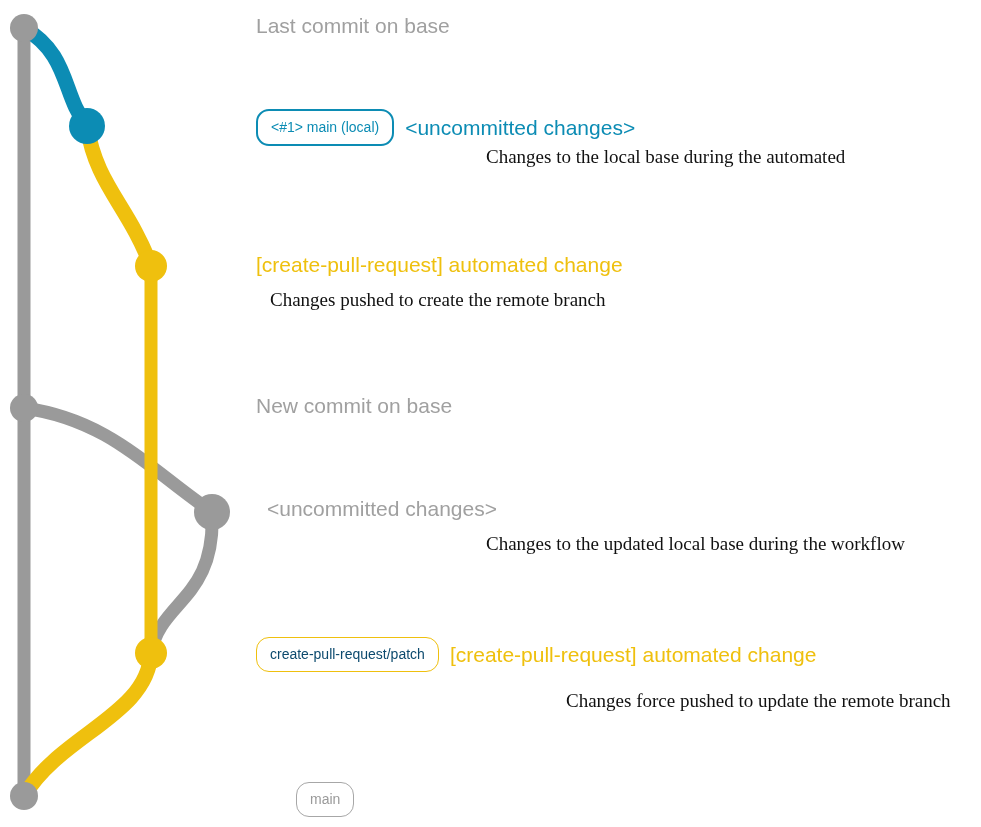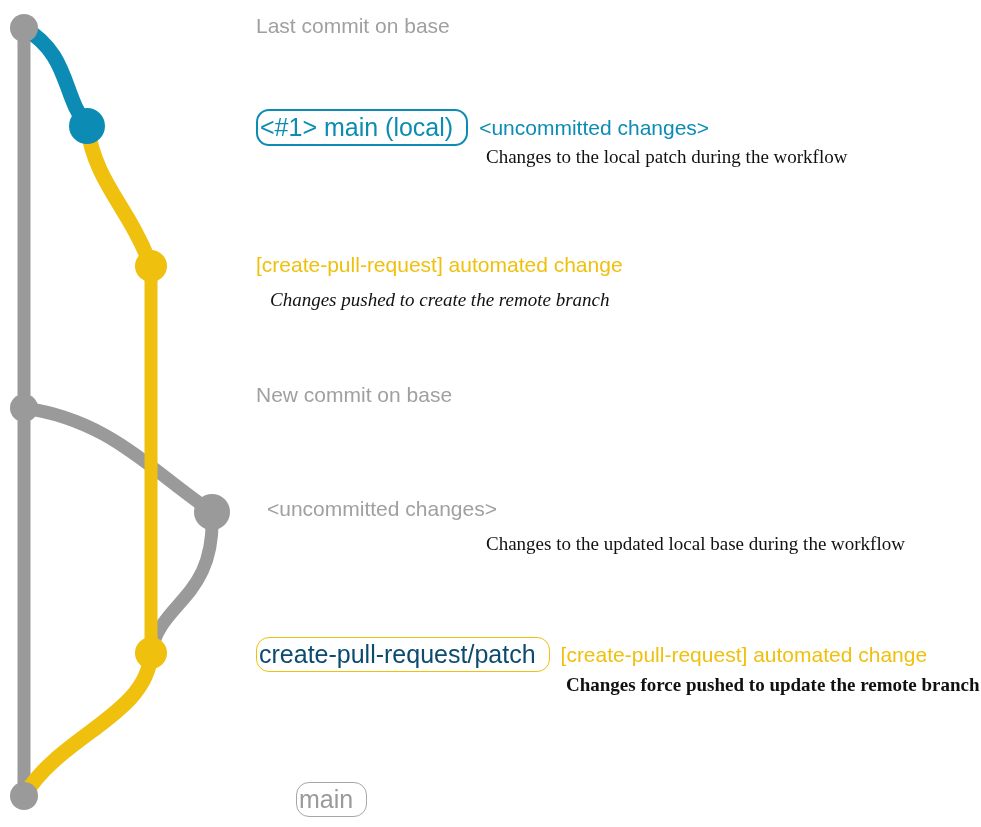--- a/index.html
+++ b/index.html
@@ -31,22 +31,22 @@
     align-items: center;
     white-space: nowrap;
   }
 
   
   .pill {
     display: inline-flex;
     align-items: center;
     justify-content: center;
     border-radius: 13px;
-    padding: 4px 13px 5px 2px;
-    font-size: 25px;
+    padding: 4px 13px 5px 13px;
+    font-size: 14px;
     line-height: 24px;
     background: #ffffff;
     box-sizing: border-box;
   }
   .pill.blue   { border: 2px solid #0c8cb4;   color: #0c8cb4; }
   .pill.gray   { border: 1.4px solid #a7a7a7; color: #9a9a9a; }
   .pill.yellow { border: 1.6px solid #efc00e; color: #0c4a6e; }
 
   
   .subject {
@@ -96,37 +96,37 @@
 </svg>
 
 <div class="row" style="left:256px; top:14px;">
   <span class="subject gray">Last commit on base</span>
 </div>
 
 <div class="row" style="left:256px; top:109px;">
   <span class="pill blue">&lt;#1&gt; main (local)</span>
   <span class="subject blue gap-after-pill">&lt;uncommitted changes&gt;</span>
 </div>
-<div class="desc" style="left:486px; top:146px;">Changes to the local patch during the workflow</div>
+<div class="desc" style="left:486px; top:146px;">Changes to the local base during the automated</div>
 
 <div class="row" style="left:256px; top:253px;">
   <span class="subject yellow">[create-pull-request] automated change</span>
 </div>
-<div class="desc" style="left:270px; top:289px;font-style:italic;">Changes pushed to create the remote branch</div>
+<div class="desc" style="left:270px; top:289px;">Changes pushed to create the remote branch</div>
 
-<div class="row" style="left:256px; top:383px;">
+<div class="row" style="left:256px; top:394px;">
   <span class="subject gray">New commit on base</span>
 </div>
 
 <div class="row" style="left:256px; top:497px;">
   <span class="subject gray gap-after-pill">&lt;uncommitted changes&gt;</span>
 </div>
 <div class="desc" style="left:486px; top:533px;">Changes to the updated local base during the workflow</div>
 
 <div class="row" style="left:256px; top:637px;">
   <span class="pill yellow">create-pull-request/patch</span>
   <span class="subject yellow gap-after-pill">[create-pull-request] automated change</span>
 </div>
-<div class="desc" style="left:566px; top:674px;font-weight:bold;">Changes force pushed to update the remote branch</div>
+<div class="desc" style="left:566px; top:690px;">Changes force pushed to update the remote branch</div>
 
 <div class="row" style="left:256px; top:782px;margin-left:40px;">
   <span class="pill gray">main</span>
 </div>
 
 </body></html>

